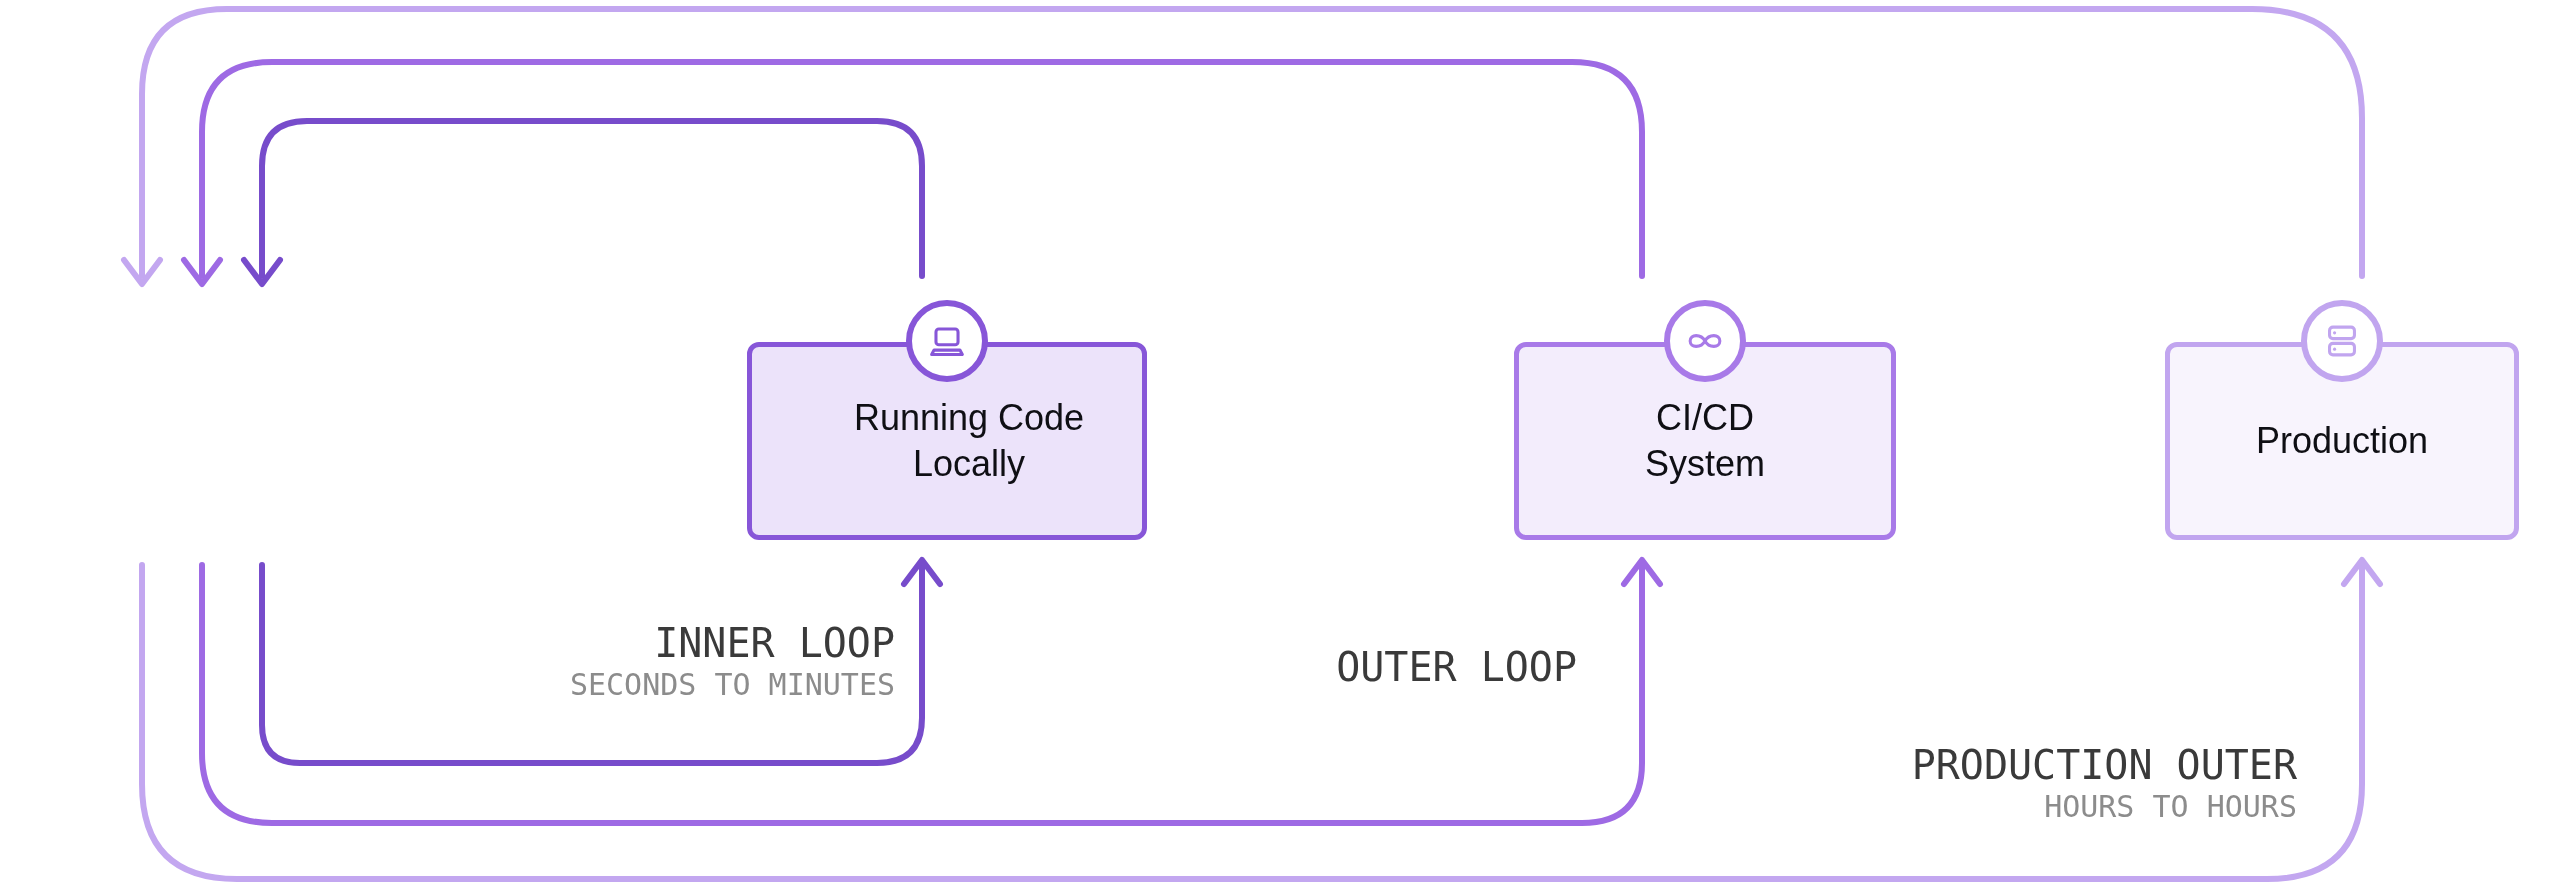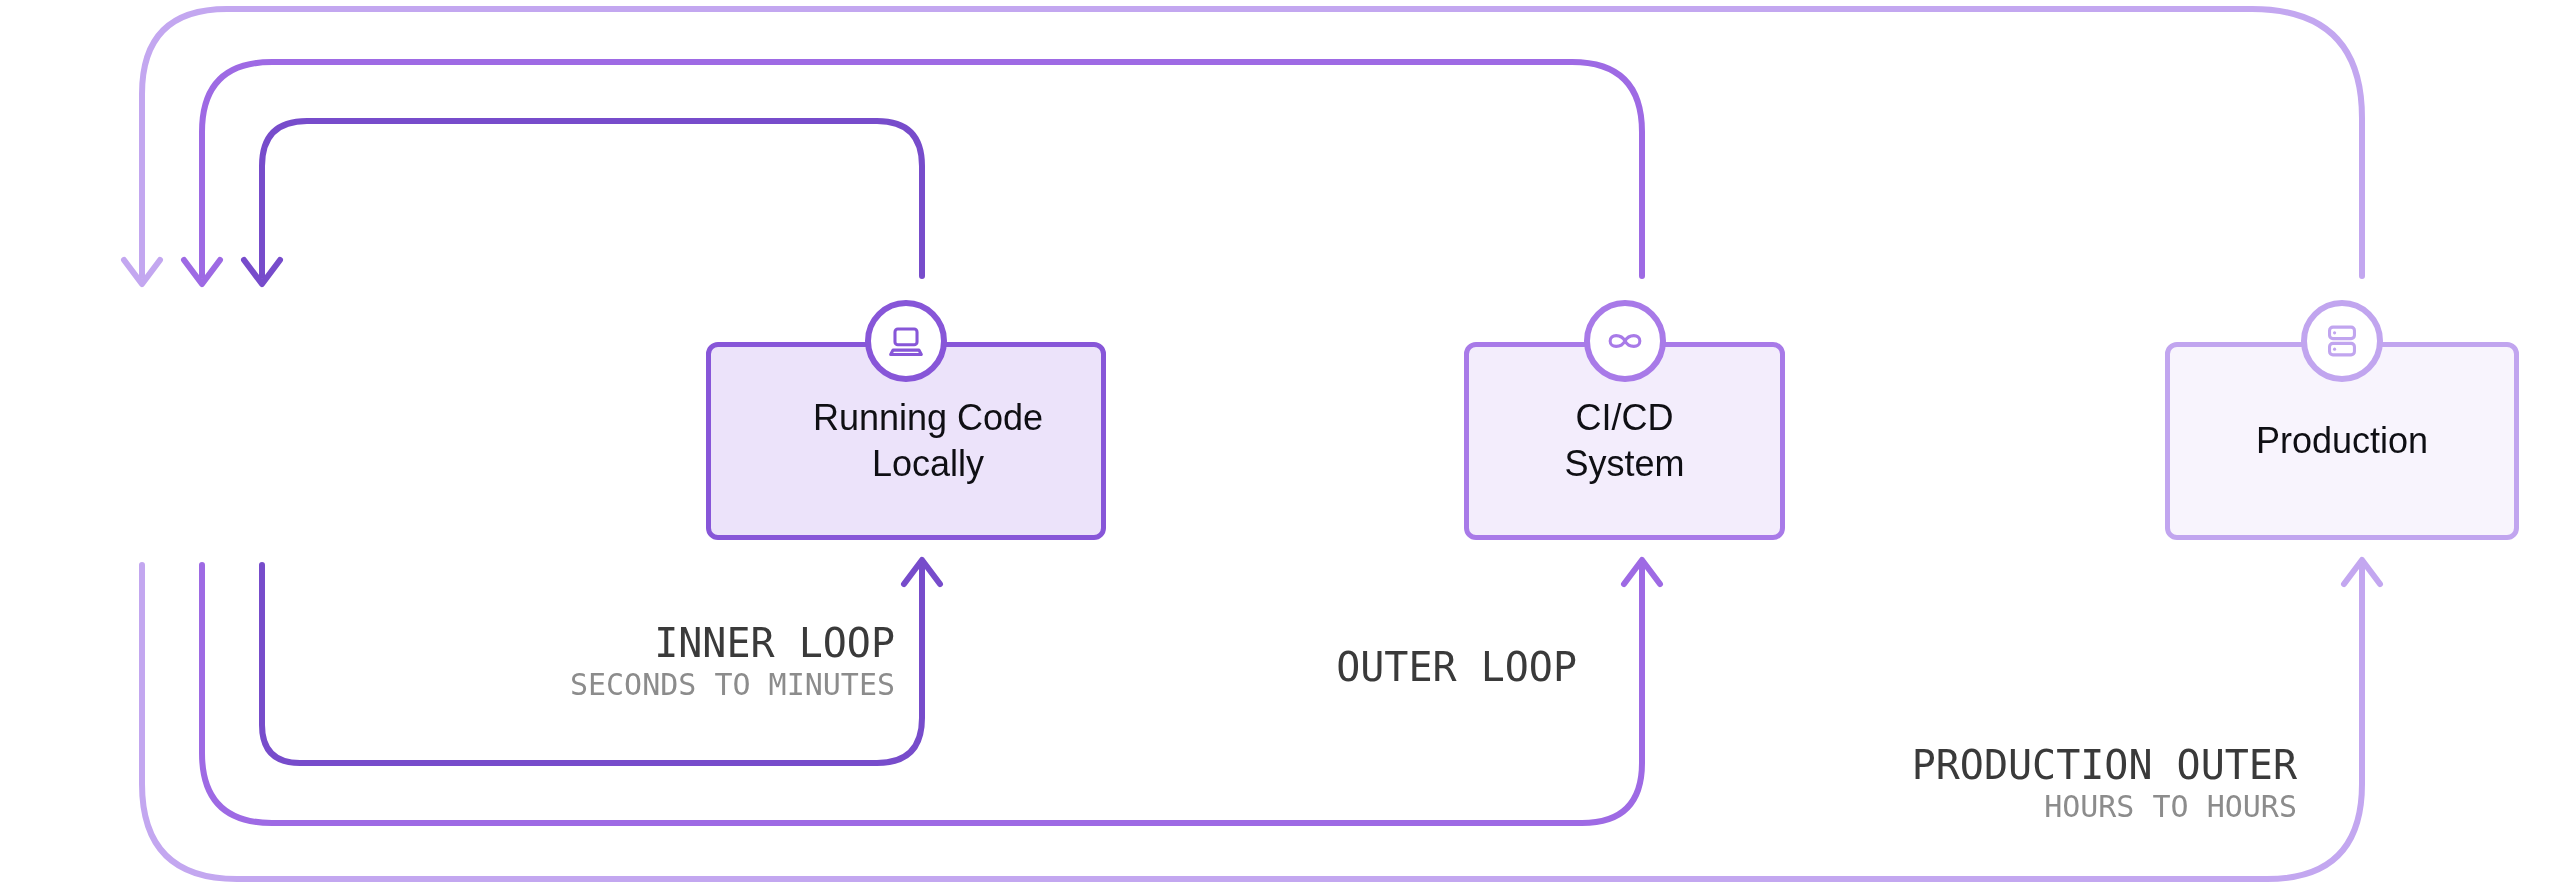--- a/index.html
+++ b/index.html
@@ -16,22 +16,22 @@
   .stroke-outer{stroke:var(--loop-outer,#9e6ae4);}
   .stroke-production{stroke:var(--loop-production,#c3a7f0);}
 
   .node{
     position:absolute;top:342px;height:198px;
     border-radius:12px;border:5px solid #888;
     box-sizing:border-box;
     display:flex;align-items:center;justify-content:center;
   }
   .node-engineer{left:6px;width:392px;border-color:var(--node1-border);background:var(--node1-fill);}
-  .node-running {left:706px;width:400px;border-color:var(--node2-border);background:var(--node2-fill);padding-left:44px;}
-  .node-cicd    {left:1464px;width:321px;border-color:var(--node3-border);background:var(--node3-fill);}
+  .node-running {left:747px;width:400px;border-color:var(--node2-border);background:var(--node2-fill);padding-left:44px;}
+  .node-cicd    {left:1514px;width:382px;border-color:var(--node3-border);background:var(--node3-fill);}
   .node-prod    {left:2165px;width:354px;border-color:var(--node4-border);background:var(--node4-fill);}
 
   .node-label{font-size:36px;font-weight:500;color:#0f0f14;text-align:center;line-height:1.28;}
   .node-label span{display:block;}
 
   .badge{
     position:absolute;top:-47px;left:50%;transform:translateX(-50%);
     width:82px;height:82px;border-radius:50%;
     background:#ffffff;border:6px solid #888;box-sizing:border-box;
     display:flex;align-items:center;justify-content:center;

